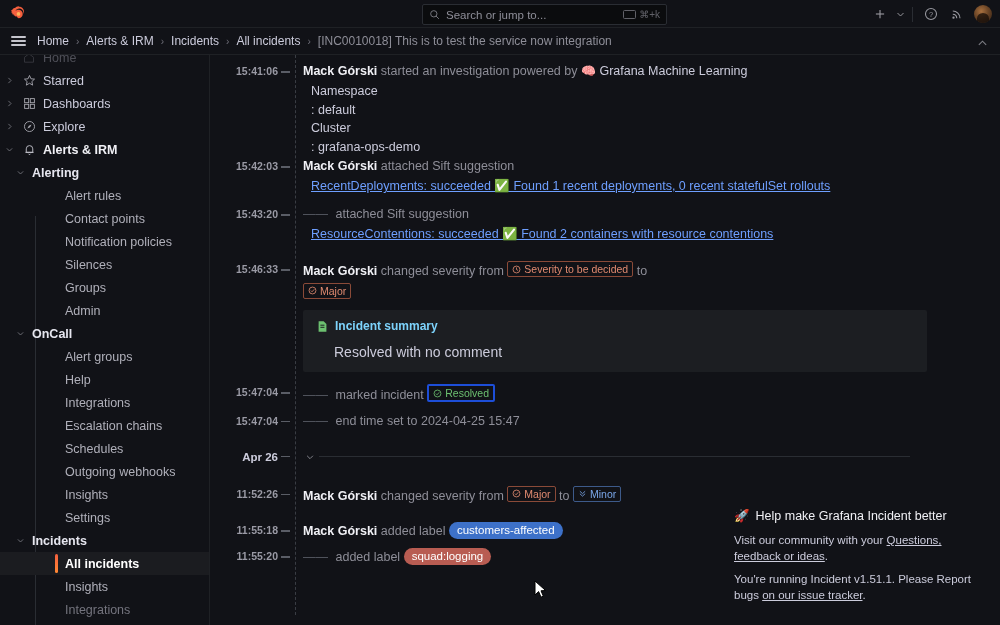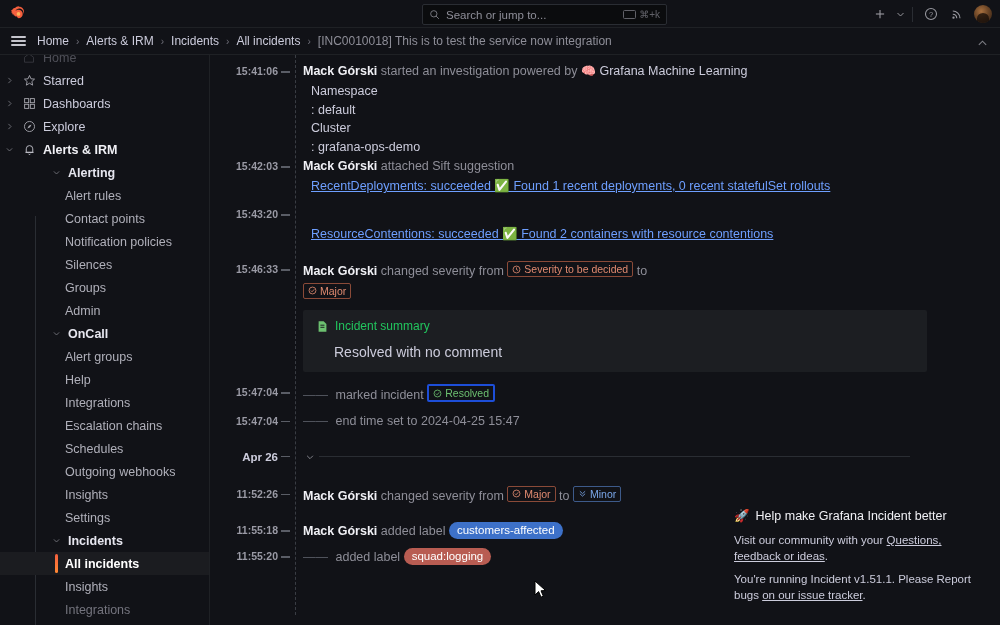--- a/index.html
+++ b/index.html
@@ -76,21 +76,21 @@
     height: 23px; font-size: 12.5px; color: #ccccdc; white-space: nowrap;
   }
   .nav-item.partial { opacity: .32; height: 18px; }
   .nav-chevron {
     width: 18px; flex: none; display: flex; align-items: center; justify-content: center;
     opacity: .62;
   }
   .nav-ico { width: 22px; flex: none; display: flex; align-items: center; justify-content: center; opacity: .85; }
   .nav-label { padding-left: 3px; }
   .lvl1 { padding-left: 0px; }
-  .lvl2 { padding-left: 21px; margin-left: 26px; }
+  .lvl2 { padding-left: 11px; }
   .lvl3 { padding-left: 62px; color: #b0b0ba; }
   .nav-item.bold .nav-label { font-weight: 700; color: #f0f0f5; }
   .nav-item.semi .nav-label { font-weight: 600; color: #e6e6ef; }
   .nav-item.active {
     background: #1b1c20;
   }
   .nav-item.active::before {
     content: ""; position: absolute; left: 55px; top: 2px; width: 2.5px; height: 19px;
     background: linear-gradient(#f55f3e, #ff8833); border-radius: 2px;
   }
@@ -155,21 +155,21 @@
     padding: 1px 8px; font-size: 11.5px; line-height: 15px; color: #ffffff;
     vertical-align: 1px; white-space: nowrap;
   }
   .pill.blue { background: #3d71c9; }
   .pill.red  { background: #b85c52; }
 
   .summary-card {
     margin-left: 93px; margin-right: 73px; background: #1c1e22;
     padding: 9px 13px 12px 13px; border-radius: 2px;
   }
-  .sum-head { display: flex; align-items: center; gap: 6px; font-size: 12px; font-weight: 400; color: #22c55e; }
+  .sum-head { display: flex; align-items: center; gap: 6px; font-size: 12px; font-weight: 700; color: #7dd3fc; }
   .sum-body { font-size: 14px; color: #ccccdc; margin-top: 11px; padding-left: 18px; }
 
   .day-div { display: flex; align-items: center; padding: 6px 0; }
   .day-lbl { width: 68px; flex: none; text-align: right; font-size: 11.5px; font-weight: 700; color: #ccccdc; }
   .day-dash { width: 17px; flex: none; position: relative; height: 14px; }
   .day-dash::after { content:""; position:absolute; left:3px; top:6px; width:9px; height:1.5px; background:#5a5d66; }
   .day-chev { width: 18px; display: flex; align-items: center; justify-content: center; opacity: .7; margin-left: 6px; }
   .day-line { flex: 1; height: 1px; background: #2a2d33; margin-right: 90px; }
 
   
@@ -448,20 +448,24 @@
       <div class="ev-body">
         <span class="actor">Mack Górski</span>
         <span>attached Sift suggestion</span>
       </div>
     </div>
     <a class="link sift" href="#">RecentDeployments: succeeded ✅ Found 1 recent deployments, 0 recent statefulSet rollouts</a>
 
     <div class="ev" style="margin-top:9px">
       <div class="ev-time">15:43:20</div>
       <div class="ev-dash"></div>
+      <div class="ev-body">
+        <span style="color:#5a5d66;margin-right:4px">——</span>
+        <span>attached Sift suggestion</span>
+      </div>
     </div>
     <a class="link sift" href="#">ResourceContentions: succeeded ✅ Found 2 containers with resource contentions</a>
 
     <div class="ev" style="margin-top:16px">
       <div class="ev-time">15:46:33</div>
       <div class="ev-dash"></div>
       <div class="ev-body">
         <span class="actor">Mack Górski</span>
         <span>changed severity from</span>
         <span class="badge sev-pending">

